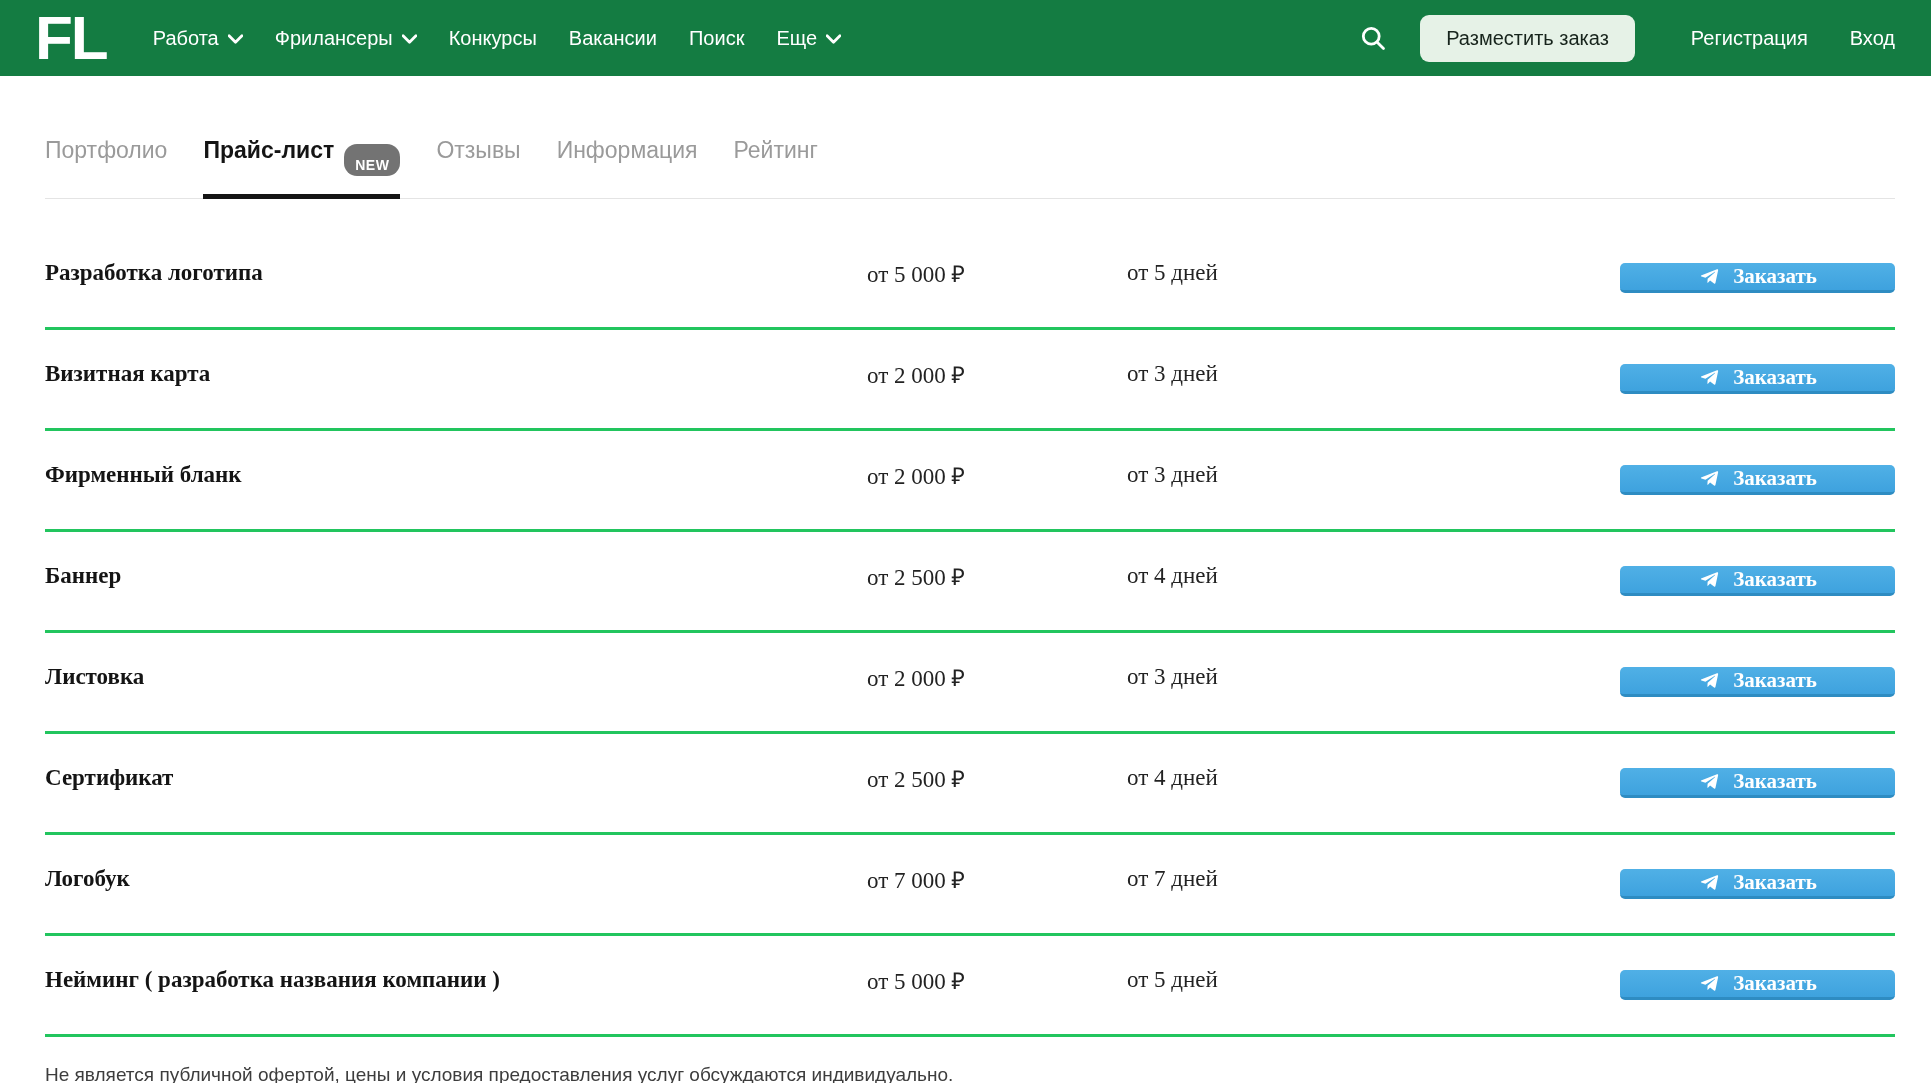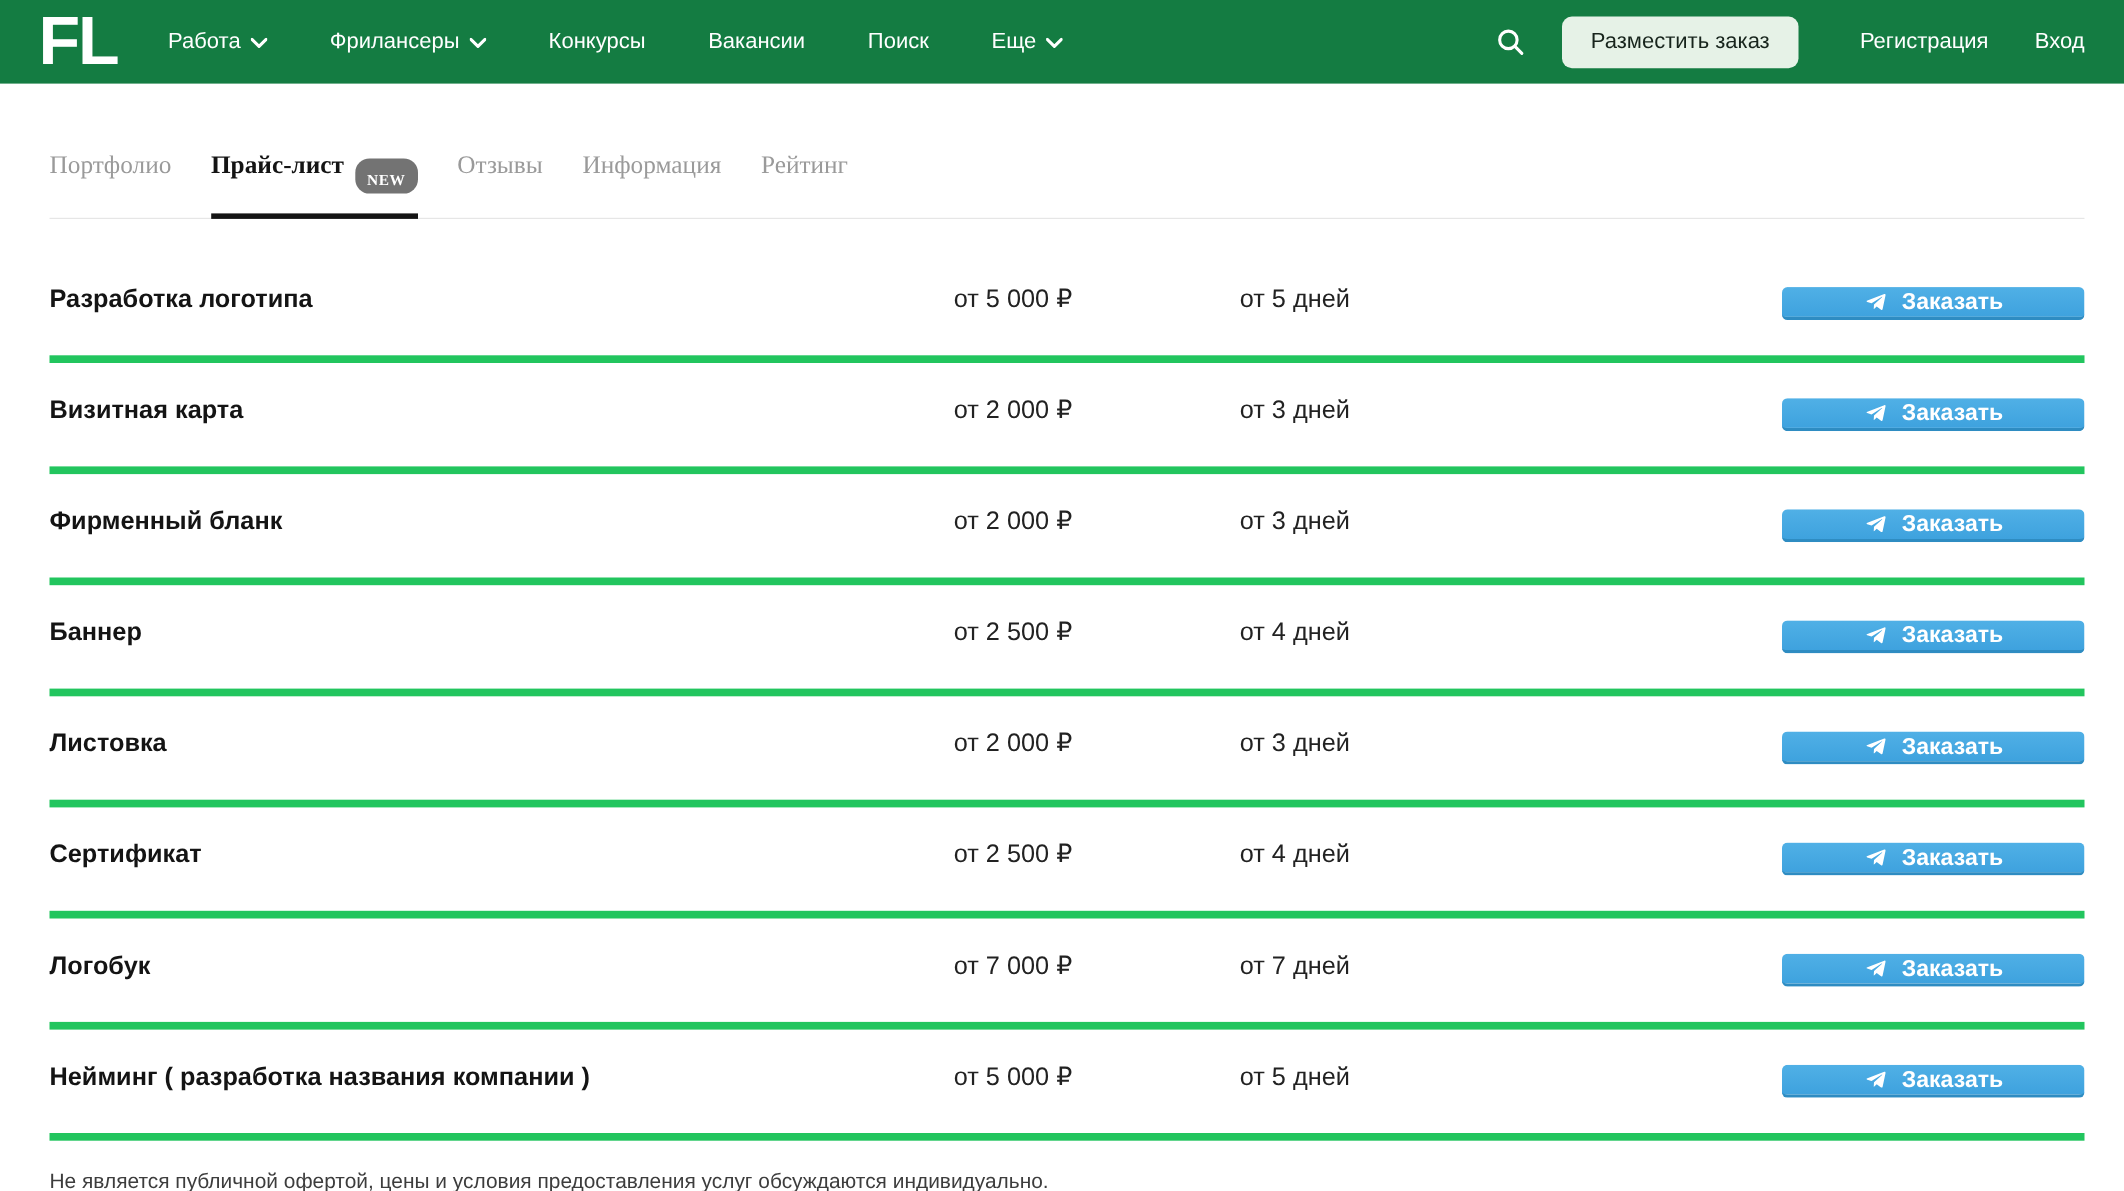--- a/index.html
+++ b/index.html
@@ -2,47 +2,47 @@
 <html><head>
 <meta charset="utf-8">
 <style>
   * { margin:0; padding:0; box-sizing:border-box; }
   html,body { width:1931px; height:1083px; background:#fff; overflow:hidden;
     font-family:"Liberation Sans","DejaVu Sans",sans-serif; }
 
   
   .header { height:76px; background:#147C42; display:flex; align-items:center; padding:0 36px 0 35px; }
   .logo { color:#fff; font-size:62px; font-weight:bold; letter-spacing:-2px; line-height:1; margin-right:46px; cursor:pointer; }
-  .nav { display:flex; align-items:flex-end; gap:57px; }
+  .nav { display:flex; align-items:flex-end; gap:32px; }
   .nav-item { display:flex; align-items:center; gap:9px; color:#fff; font-size:20px; cursor:pointer; white-space:nowrap; }
   .chev { width:15px; height:10px; margin-top:2px; }
   .header-spacer { flex:1; }
   .header-right { display:flex; align-items:center; }
   .search-btn { width:30px; height:30px; margin-right:32px; cursor:pointer; display:flex; align-items:center; justify-content:center; }
   .place-order { background:#E6F2E7; color:#17241C; border:none; border-radius:9px; font-size:20px;
     font-family:inherit; padding:12px 26px; cursor:pointer; margin-right:56px; white-space:nowrap; }
   .hdr-link { color:#fff; font-size:20px; cursor:pointer; text-decoration:none; white-space:nowrap; }
   .hdr-link + .hdr-link { margin-left:42px; }
 
   
   .content { margin:0 36px 0 45px; width:1850px; }
 
   
-  .tabs { display:flex; align-items:center; gap:36px; border-bottom:1px solid #e4e4e4; margin-top:38px;font-family:Liberation Serif, serif; }
+  .tabs { display:flex; align-items:center; gap:36px; border-bottom:1px solid #e4e4e4; margin-top:38px; }
   .tab { position:relative; display:flex; align-items:center; gap:10px; padding:10px 0 22px; cursor:pointer; }
   .tab .tab-label { font-size:23px; color:#9a9a9a; }
   .tab.active .tab-label { color:#141414; font-weight:bold; }
   .tab.active::after { content:""; position:absolute; left:0; right:0; bottom:-1px; height:5px; background:#141414; }
   .badge { background:#737373; color:#fff; font-size:14px; font-weight:bold; letter-spacing:.5px;
     border-radius:13px; padding:14px 11px 4px; line-height:1;margin-top:20px; }
 
   
   .table { padding-top:30px; }
   .row { display:grid; grid-template-columns:1fr 260px 316px 452px; align-items:center;
-    height:101px; border-bottom:7px solid #22c55e; }
+    height:101px; border-bottom:3px solid #22c55e;font-family:Liberation Serif, serif; }
   .cell.title { font-size:23px; font-weight:bold; color:#141414; padding-bottom:10px; }
   .cell.price, .cell.days { font-size:23px; color:#222; padding-bottom:10px; }
   .cell.btncell { justify-self:end; }
   .order-btn { width:275px; height:30px; border:none; border-bottom:3px solid #2E8CC2; border-radius:5px;
     background:linear-gradient(#50B0E6,#3EA2DE); color:#fff; font-size:21px; font-weight:bold; font-family:inherit;
     display:flex; align-items:center; justify-content:center; gap:12px; cursor:pointer; }
   .order-btn svg { width:23px; height:23px; }
 
   .disclaimer { margin-top:27px; font-size:19px; color:#3d3d3d; }
 </style>

